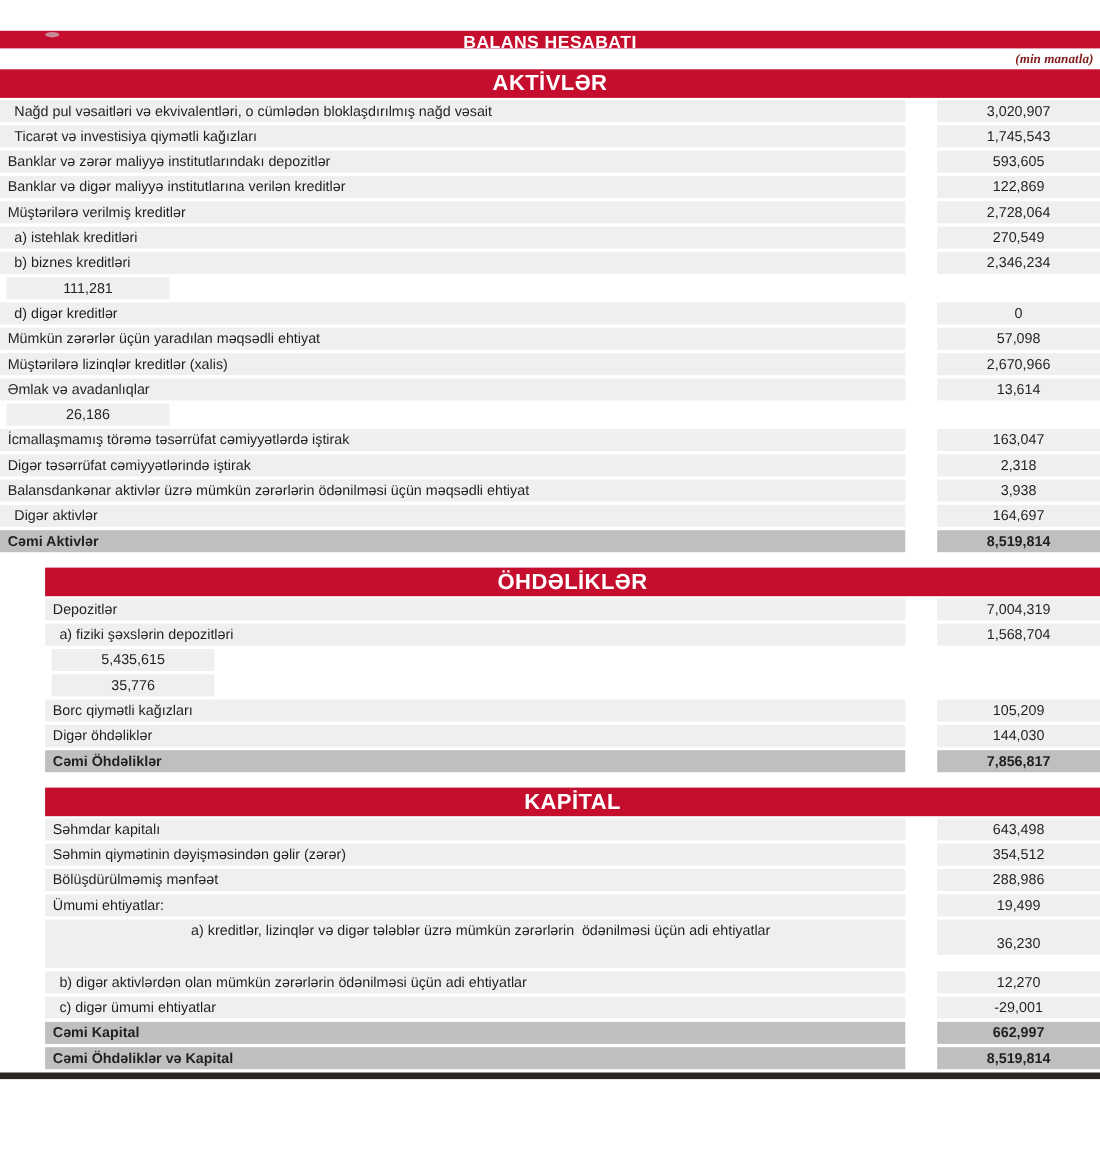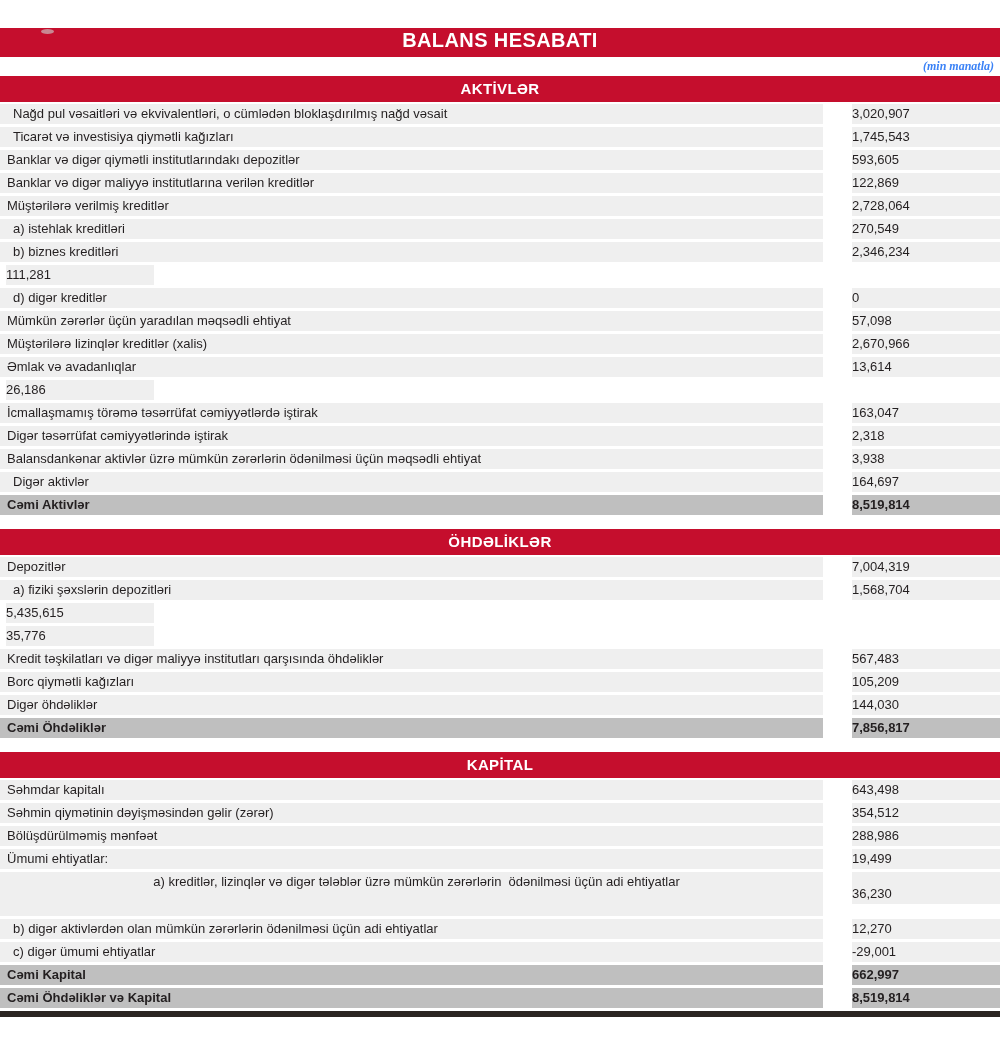--- a/index.html
+++ b/index.html
@@ -11,41 +11,41 @@
   }
   html,body{margin:0;padding:0;}
   body{
     width:1000px;height:1048px;overflow:hidden;background:#fff;
     font-family:"Liberation Sans",sans-serif;color:var(--text);
   }
   .page{position:relative;width:1000px;height:1048px;}
   .logo-remnant{position:absolute;left:41px;top:1px;width:13px;height:5px;
     background:#c9c9c9;border-radius:50%;opacity:.65;}
   .title-bar{
-    margin-top:28px;height:29px;line-height:24px;background:var(--accent);
-    color:#fff;text-align:center;font-weight:bold;font-size:20px;letter-spacing:.4px;
+    margin-top:28px;height:16px;line-height:24px;background:var(--accent);
+    color:#fff;text-align:center;font-weight:bold;font-size:16px;letter-spacing:.4px;
   }
   .unit-note{
     height:19px;line-height:18px;text-align:right;padding-right:6px;
     font-family:"Liberation Serif",serif;font-style:italic;font-weight:bold;
-    font-size:12px;color:#3b82f6;
-  }
-  .section + .section{margin-top:14px;}
+    font-size:12px;color:#7f1d1d;
+  }
+  .section + .section{margin-top:14px;margin-left:41px;}
   .section-bar{
     height:26px;line-height:26px;background:var(--accent);color:#fff;
-    text-align:center;font-weight:bold;font-size:15px;margin-bottom:2px;letter-spacing:.4px;
+    text-align:center;font-weight:bold;font-size:20px;margin-bottom:2px;letter-spacing:.4px;
   }
   .row{display:flex;margin-bottom:3px;font-size:13px;gap:23px;}
   .row .label{
     flex:1;background:var(--rowbg);height:20px;line-height:20px;
     padding-left:7px;white-space:nowrap;overflow:hidden;
   }
   .row .value{
     width:148px;margin-left:6px;background:var(--rowbg);
-    height:20px;line-height:20px;
+    height:20px;line-height:20px;text-align:center;
   }
   .row.indent .label{padding-left:13px;}
   .row.total .label,.row.total .value{background:var(--totalbg);font-weight:bold;}
   .row.tall .label{height:44px;line-height:19px;padding-left:0;padding-top:0;
     white-space:normal;display:flex;flex-direction:row;justify-content:center;}
   .row.tall .value{height:32px;line-height:44px;}
   .row.tall .l1{padding-left:10px;}
   .row.tall .l2{padding-left:7px;}
   .bottom-bar{height:6px;background:var(--bottombar);margin-top:1px;}
 </style>
@@ -63,21 +63,21 @@
         <div class="section-bar">AKTİVLƏR</div>
         <div class="row indent">
           <div class="label">Nağd pul vəsaitləri və ekvivalentləri, o cümlədən bloklaşdırılmış nağd vəsait</div>
           <div class="value">3,020,907</div>
         </div>
         <div class="row indent">
           <div class="label">Ticarət və investisiya qiymətli kağızları</div>
           <div class="value">1,745,543</div>
         </div>
         <div class="row">
-          <div class="label">Banklar və digər qiymətli institutlarındakı depozitlər</div>
+          <div class="label">Banklar və zərər maliyyə institutlarındakı depozitlər</div>
           <div class="value">593,605</div>
         </div>
         <div class="row">
           <div class="label">Banklar və digər maliyyə institutlarına verilən kreditlər</div>
           <div class="value">122,869</div>
         </div>
         <div class="row">
           <div class="label">Müştərilərə verilmiş kreditlər</div>
           <div class="value">2,728,064</div>
         </div>
@@ -140,24 +140,20 @@
         </div>
         <div class="row indent">
           <div class="label">a) fiziki şəxslərin depozitləri</div>
           <div class="value">1,568,704</div>
         </div>
         <div class="row indent">
           <div class="value">5,435,615</div>
         </div>
         <div class="row">
           <div class="value">35,776</div>
-        </div>
-        <div class="row">
-          <div class="label">Kredit təşkilatları və digər maliyyə institutları qarşısında öhdəliklər</div>
-          <div class="value">567,483</div>
         </div>
         <div class="row">
           <div class="label">Borc qiymətli kağızları</div>
           <div class="value">105,209</div>
         </div>
         <div class="row">
           <div class="label">Digər öhdəliklər</div>
           <div class="value">144,030</div>
         </div>
         <div class="row total">

